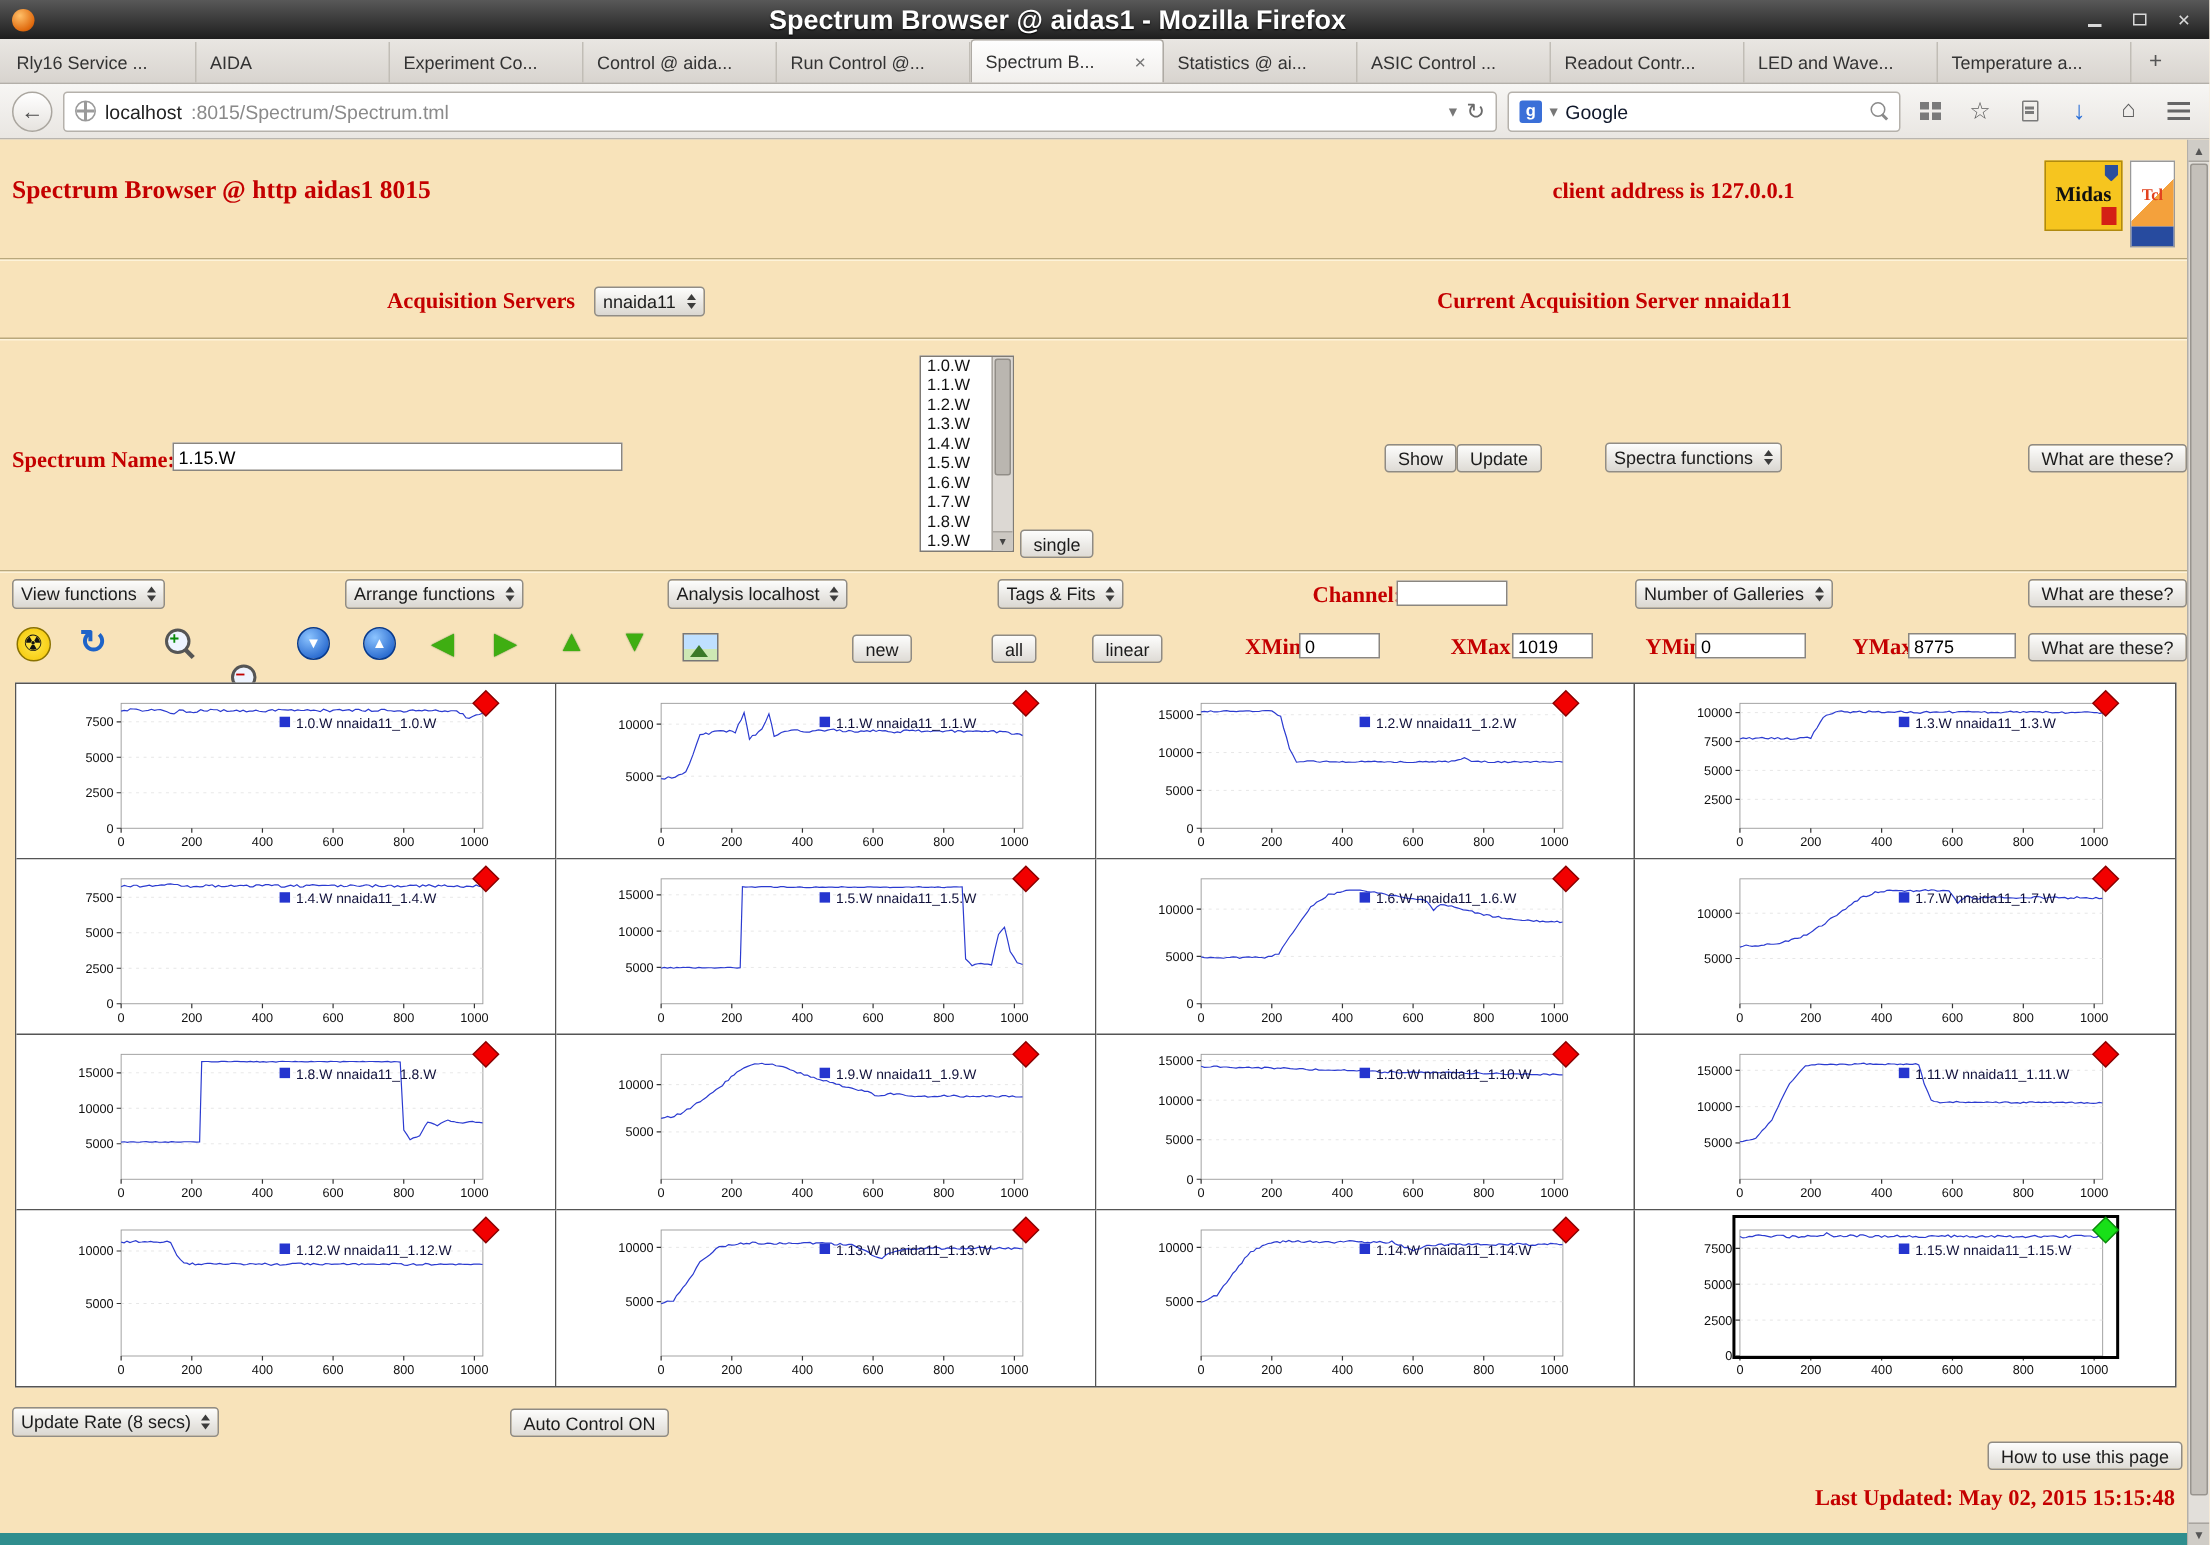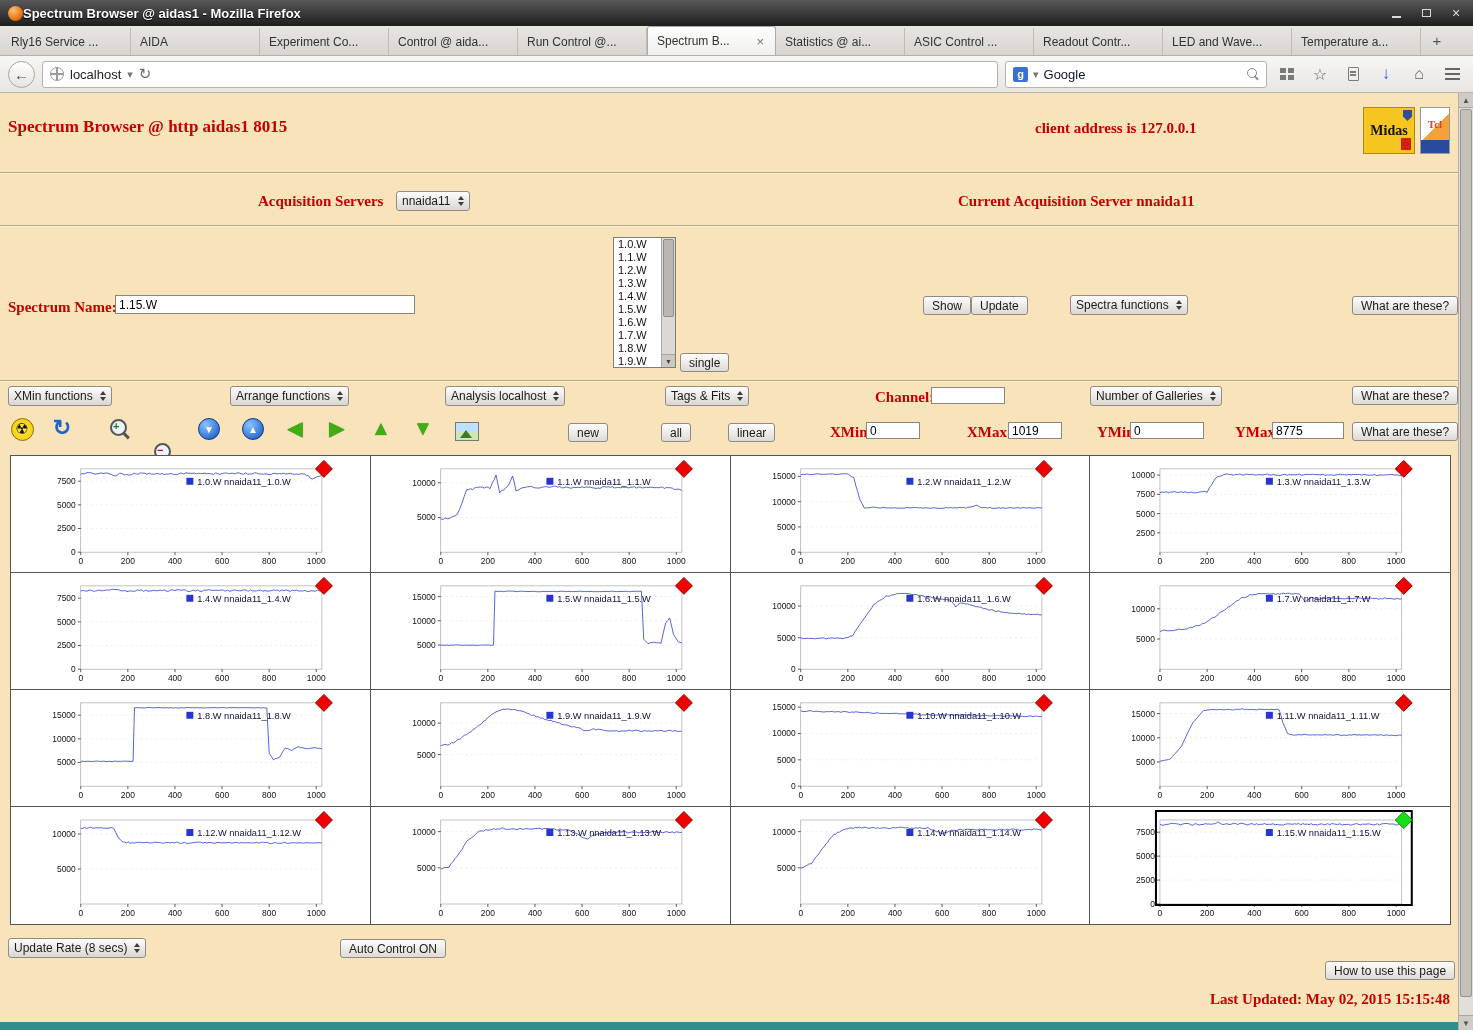--- a/index.html
+++ b/index.html
@@ -2,21 +2,21 @@
 <html><head>
 <meta charset="utf-8">
 <style>
   *{margin:0;padding:0;box-sizing:border-box}
   html,body{width:1473px;height:1030px;overflow:hidden;font-family:"Liberation Sans",sans-serif;font-size:12px}
   .window{width:1473px;height:1030px;display:flex;flex-direction:column;background:#ece9e6}
 
   
   .titlebar{height:26px;background:linear-gradient(#585858,#1e1e1e);color:#fff;display:flex;align-items:center;padding:0 8px;flex:0 0 auto}
   .win-icon{width:15px;height:15px;border-radius:50%;background:radial-gradient(circle at 35% 30%,#ffc069,#e06a0e 70%,#9c4104)}
-  .titlebar .title{flex:1;font-weight:bold;font-size:13px;text-shadow:0 1px 1px #000}
+  .titlebar .title{flex:1;text-align:center;font-weight:bold;font-size:18px;text-shadow:0 1px 1px #000}
   .win-controls{display:flex;gap:12px;align-items:center;color:#d9d9d9}
   .wc{width:18px;height:16px;display:flex;align-items:center;justify-content:center;font-size:14px;cursor:default}
   .wc-min{width:9px;height:2px;background:#d9d9d9;display:block;margin-top:8px}
   .wc-max{width:9px;height:8px;border:1.5px solid #d9d9d9;display:block}
 
   
   .tabbar{height:30px;background:linear-gradient(#e9e6e2,#d8d4cf);display:flex;align-items:center;border-bottom:1px solid #b3afa9;flex:0 0 auto;padding-left:2px}
   .tabs{display:flex;align-items:flex-end;height:100%}
   .tab{width:129px;height:27px;display:flex;align-items:center;gap:5px;padding:0 9px;font-size:12px;color:#333;border-right:1px solid #c1bdb6;overflow:hidden;white-space:nowrap}
   .tab.active{background:linear-gradient(#fefefe,#f1efec);border:1px solid #aeaaa4;border-bottom:none;border-radius:3px 3px 0 0;height:29px;position:relative}
@@ -59,21 +59,21 @@
   .gtk-select{position:absolute;height:20px;display:inline-flex;align-items:center;background:linear-gradient(#fdfdfc,#dad7d1);border:1px solid #918d86;border-radius:3px;padding:0 5px;font-size:12px;color:#1c1c1c;white-space:nowrap}
   .spin{display:inline-flex;flex-direction:column;margin-left:7px;gap:1.5px}
   .spin i{width:0;height:0;border-left:3.5px solid transparent;border-right:3.5px solid transparent}
   .spin .su{border-bottom:4px solid #3c3c3c}
   .spin .sd{border-top:4px solid #3c3c3c}
 
   
   .midas{position:absolute;width:52px;height:47px;background:#f6c51f;border:1px solid #b08a10;display:flex;align-items:center;justify-content:center;font-family:"Liberation Serif",serif;font-weight:bold;font-size:14px;color:#111}
   .midas .rsq{position:absolute;right:3px;bottom:3px;width:10px;height:12px;background:#d42015}
   .midas .shield{position:absolute;right:2px;top:2px;width:9px;height:11px;background:#2b4f9e;clip-path:polygon(0 0,100% 0,100% 60%,50% 100%,0 60%)}
-  .tcl{position:absolute;width:30px;height:47px;background:#fff;border:1px solid #999;display:flex;flex-direction:column}
+  .tcl{position:absolute;width:30px;height:58px;background:#fff;border:1px solid #999;display:flex;flex-direction:column}
   .tcl .tcl-top{flex:1;display:flex;align-items:center;justify-content:center;color:#e2421f;font-weight:bold;font-size:11px;font-family:"Liberation Serif",serif;background:linear-gradient(135deg,#fff 55%,#f4a13c 55%)}
   .tcl .tcl-bot{height:13px;background:#274b9f}
 
   
   .listbox{position:absolute;width:63px;height:131px;background:#fff;border:1px solid #7f7b75;display:flex}
   .list-items{flex:1;overflow:hidden;font-size:11px;color:#111}
   .li{height:13px;line-height:13px;padding-left:4px}
   .list-scroll{width:14px;background:#dcd8d3;border-left:1px solid #a9a59f;position:relative}
   .list-thumb{position:absolute;left:1px;right:1px;top:1px;height:78px;background:#bab6b0;border:1px solid #918d87;border-radius:2px}
   .list-down{position:absolute;left:0;right:0;bottom:0;height:13px;background:#ccc8c2;border-top:1px solid #a9a59f;display:flex;align-items:center;justify-content:center;font-size:7px;color:#444}
@@ -168,20 +168,21 @@
         </div>
       </div>
     <div class="newtab">+</div>
   </div>
 
   <div class="navbar">
     <span class="nav-back">←</span>
     <div class="urlbar">
       <span class="globe"></span>
       <span class="url-host">localhost</span>
+      <span class="url-rest">:8015/Spectrum/Spectrum.tml</span>
       <span class="caret">▾</span>
       <span class="reload">↻</span>
     </div>
     <div class="searchbar">
       <span class="g-ic">g</span>
       <span class="caret" style="color:#777;font-size:11px">▾</span>
       <span class="search-text">Google</span>
       <span class="mag"></span>
     </div>
     <span class="nav-ic">
@@ -264,21 +265,21 @@
       <span class="spin">
           <i class="su"></i>
           <i class="sd"></i>
         </span>
     </span>
     <button class="btn" style="left:1352px;top:203px">What are these?</button>
 
     <div class="hrline" style="top:287px"></div>
 
     <span class="gtk-select" style="left:8px;top:293px">
-      <span>XMin functions</span>
+      <span>View functions</span>
       <span class="spin">
           <i class="su"></i>
           <i class="sd"></i>
         </span>
     </span>
     <span class="gtk-select" style="left:230px;top:293px">
       <span>Arrange functions</span>
       <span class="spin">
           <i class="su"></i>
           <i class="sd"></i>

